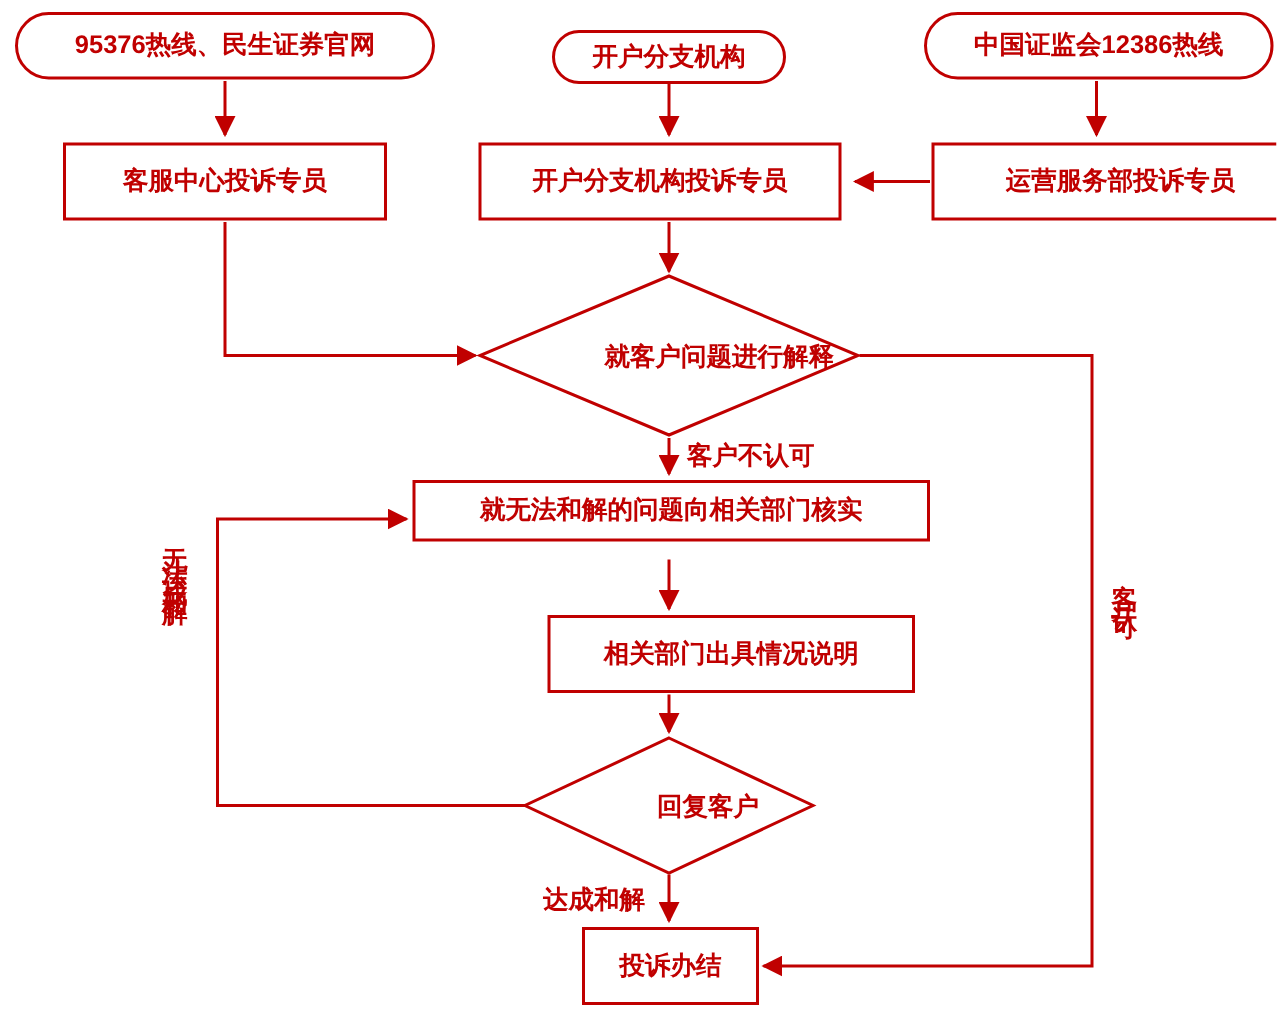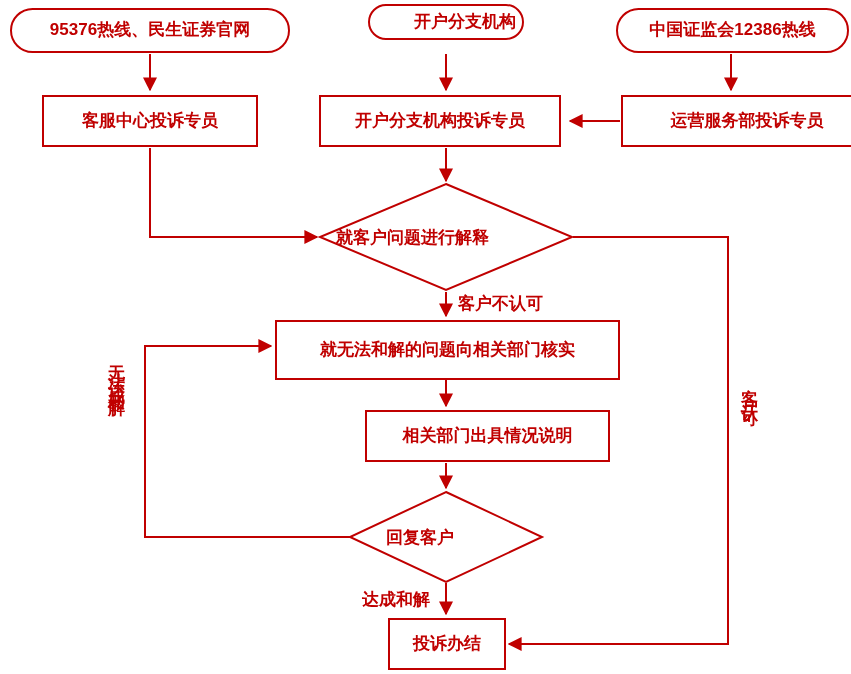--- a/index.html
+++ b/index.html
@@ -29,21 +29,21 @@
     font-size: 17px;
     color: var(--accent);
     line-height: 1.2;
     padding: 16px 6px;
   }
   .stadium { border-radius: 23px; }
   .diamond-label {
     position: absolute;
     display: flex;
     align-items: center;
-    justify-content: flex-start;
+    justify-content: flex-end;
     text-align: center;
     font-weight: bold;
     font-size: 17px;
     color: var(--accent);
     background: transparent;
   }
   .edge-label {
     position: absolute;
     font-weight: bold;
     font-size: 17px;
@@ -83,21 +83,21 @@
     <path class="edge" d="M351,537 H145 V346 H271" marker-end="url(#arrow)"></path>
     <path class="edge" d="M573,237 H728 V644 H509" marker-end="url(#arrow)"></path>
     <polygon class="diamond" points="446,184 572,237 446,290 320,237"></polygon>
     <polygon class="diamond" points="446,492 542,537 446,582 350,537"></polygon>
   </svg>
 
   <div class="node stadium" style="left:10px; top:8px; width:280px; height:45px;">
     <span>95376热线、民生证券官网</span>
   </div>
 
-  <div class="node stadium" style="left:368px; top:4px; width:156px; height:34px;justify-content:flex-end;">
+  <div class="node stadium" style="left:368px; top:20px; width:156px; height:34px;">
     <span>开户分支机构</span>
   </div>
 
   <div class="node stadium" style="left:616px; top:8px; width:233px; height:45px;">
     <span>中国证监会12386热线</span>
   </div>
 
   <div class="node" style="left:42px; top:95px; width:216px; height:52px;">
     <span>客服中心投诉专员</span>
   </div>
@@ -107,21 +107,21 @@
   </div>
 
   <div class="node" style="left:621px; top:95px; width:252px; height:52px;">
     <span>运营服务部投诉专员</span>
   </div>
 
   <div class="diamond-label" style="left:336px; top:221px; width:220px; height:32px;">
     <span>就客户问题进行解释</span>
   </div>
 
-  <div class="node" style="left:275px; top:320px; width:345px; height:60px;">
+  <div class="node" style="left:275px; top:320px; width:345px; height:41px;">
     <span>就无法和解的问题向相关部门核实</span>
   </div>
 
   <div class="node" style="left:325px; top:410px; width:245px; height:52px;margin-left:40px;">
     <span>相关部门出具情况说明</span>
   </div>
 
   <div class="diamond-label" style="left:386px; top:521px; width:120px; height:32px;">
     <span>回复客户</span>
   </div>

